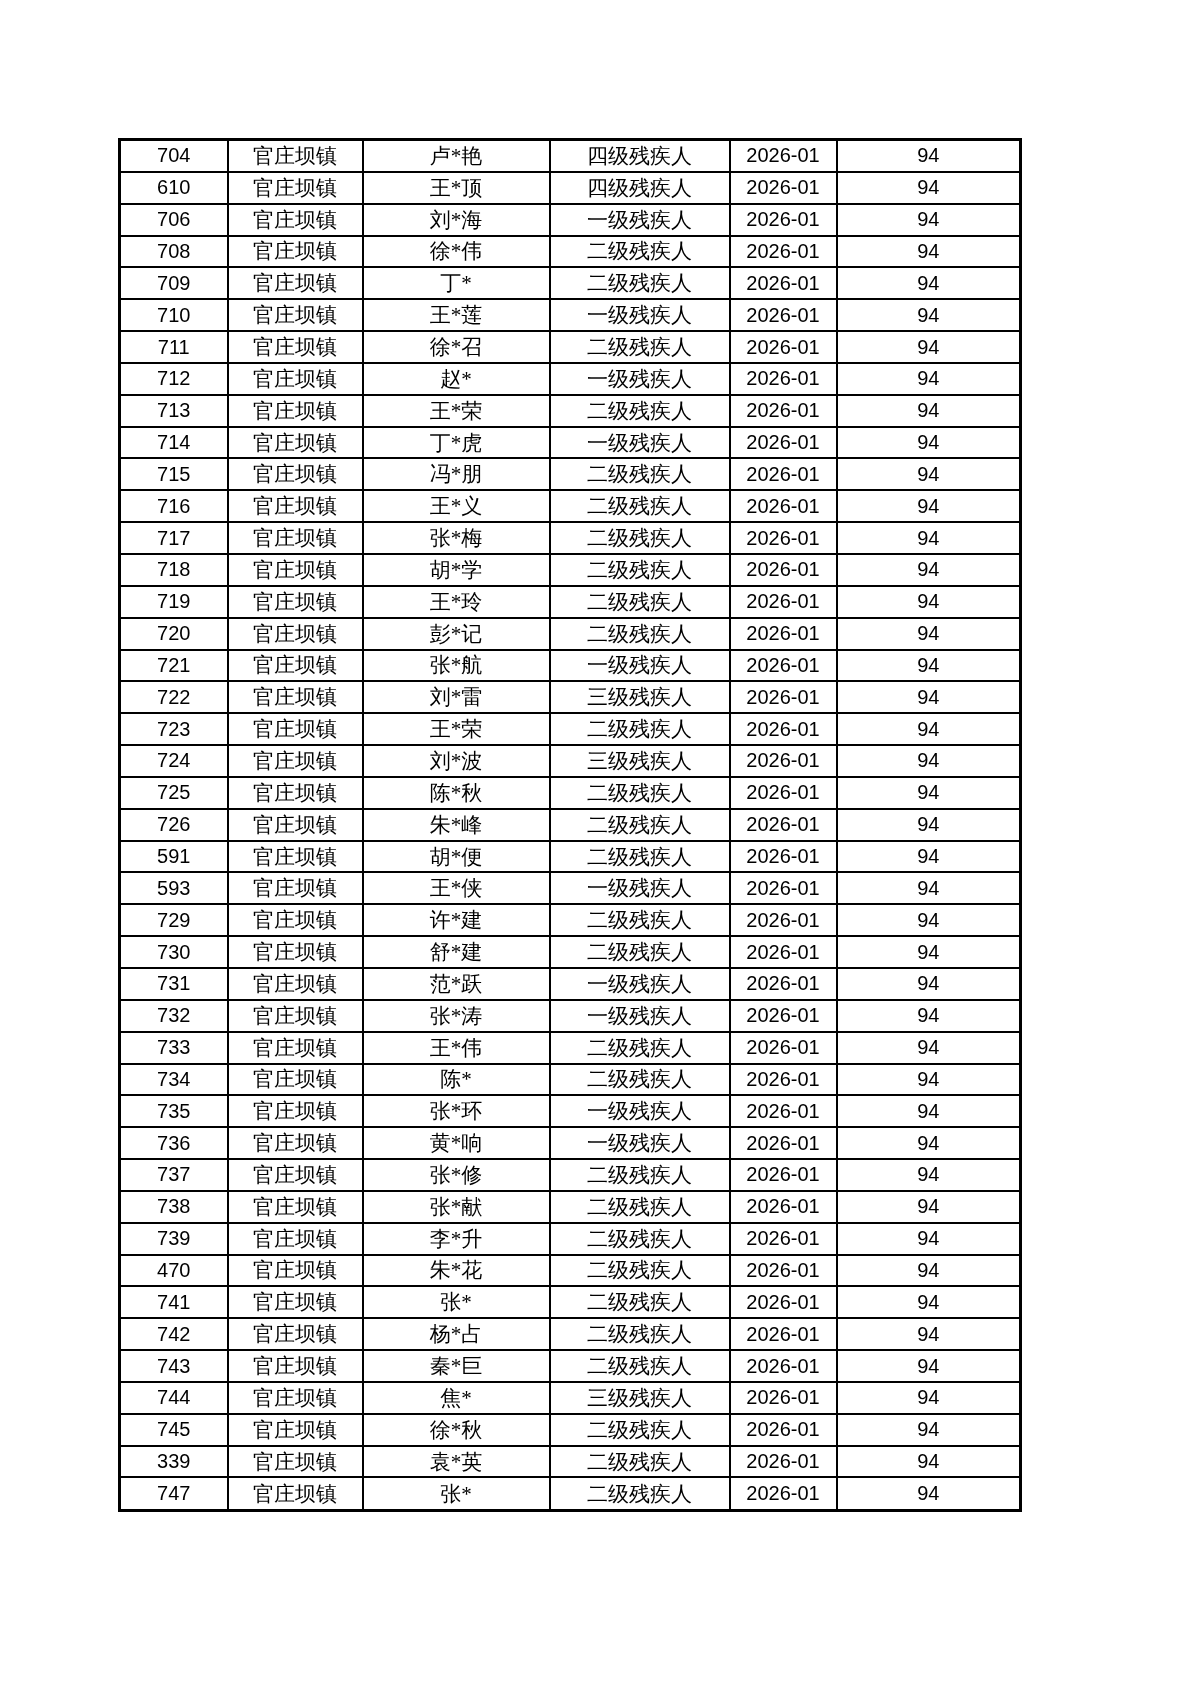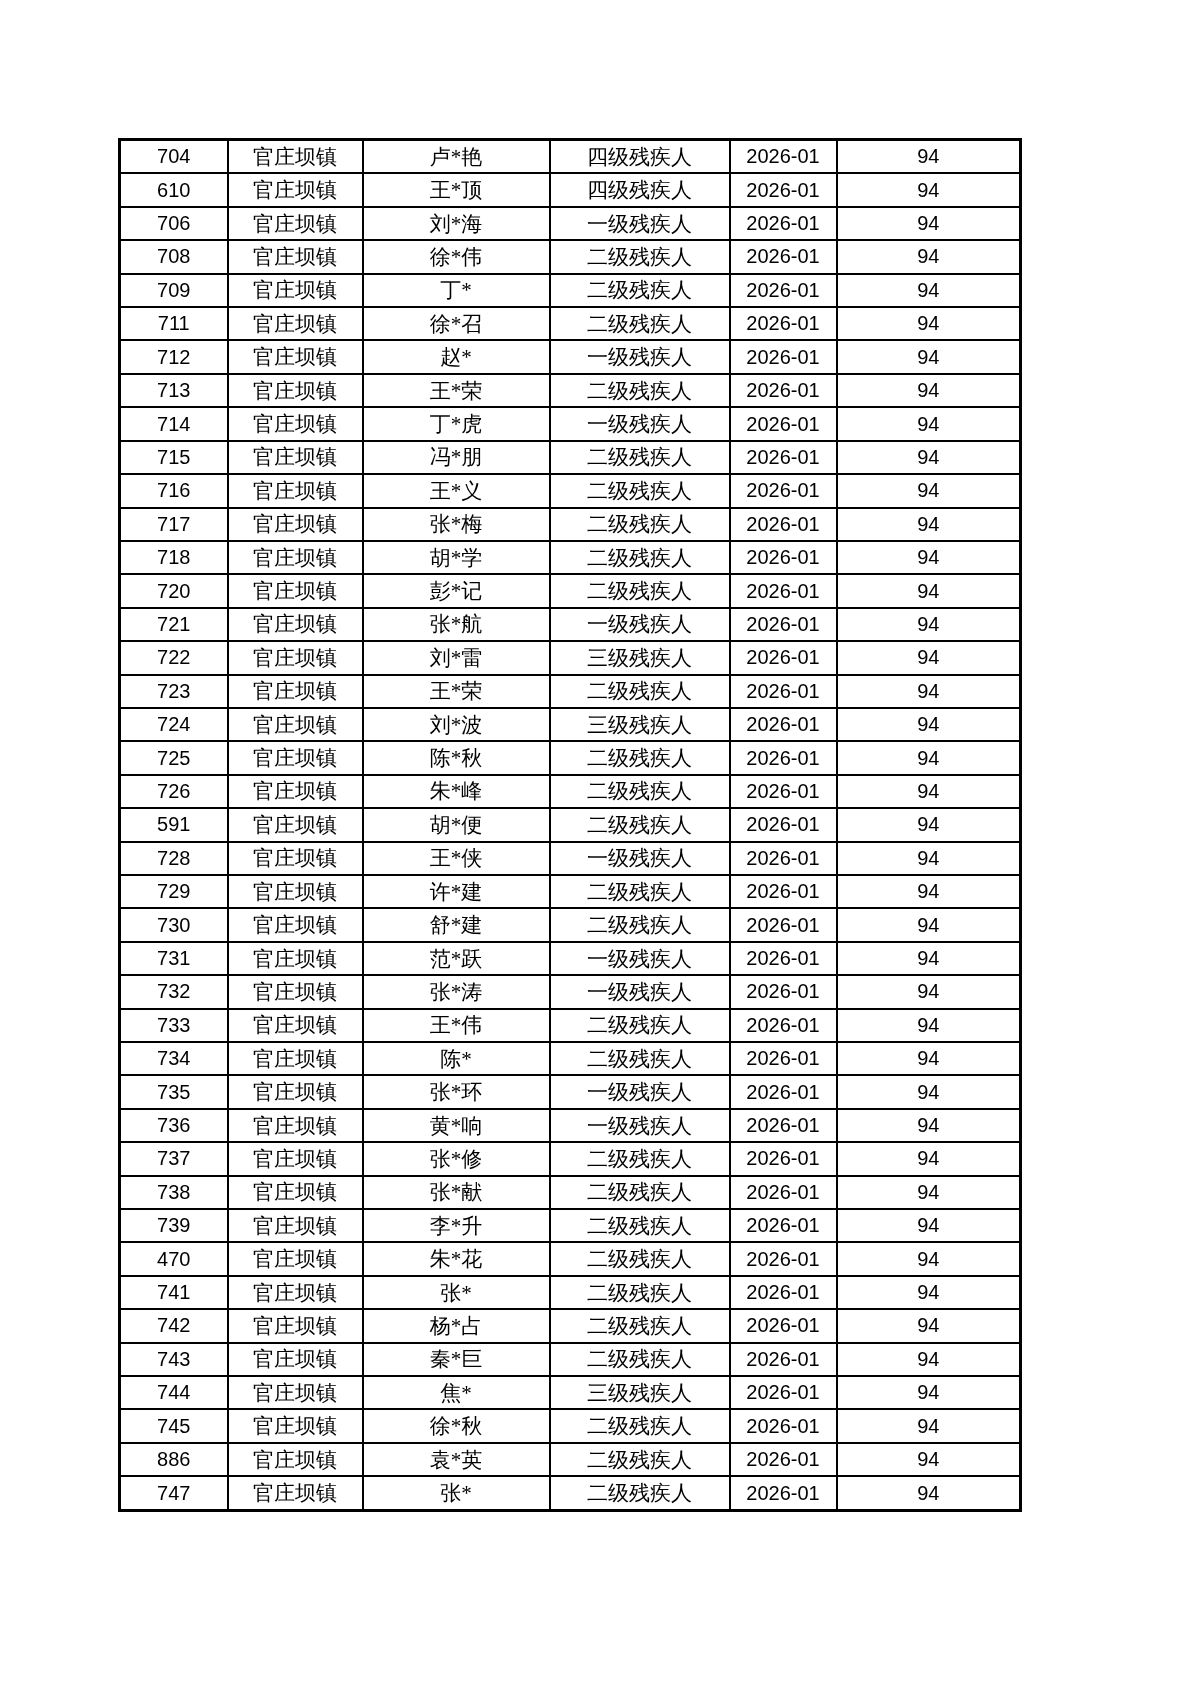--- a/index.html
+++ b/index.html
@@ -96,20 +96,28 @@
           </tr>
           <tr>
             <td class="c0">709</td>
             <td class="c1">官庄坝镇</td>
             <td class="c2">丁*</td>
             <td class="c3">二级残疾人</td>
             <td class="c4">2026-01</td>
             <td class="c5">94</td>
           </tr>
           <tr>
+            <td class="c0">710</td>
+            <td class="c1">官庄坝镇</td>
+            <td class="c2">王*莲</td>
+            <td class="c3">一级残疾人</td>
+            <td class="c4">2026-01</td>
+            <td class="c5">94</td>
+          </tr>
+          <tr>
             <td class="c0">711</td>
             <td class="c1">官庄坝镇</td>
             <td class="c2">徐*召</td>
             <td class="c3">二级残疾人</td>
             <td class="c4">2026-01</td>
             <td class="c5">94</td>
           </tr>
           <tr>
             <td class="c0">712</td>
             <td class="c1">官庄坝镇</td>
@@ -155,20 +163,28 @@
             <td class="c1">官庄坝镇</td>
             <td class="c2">张*梅</td>
             <td class="c3">二级残疾人</td>
             <td class="c4">2026-01</td>
             <td class="c5">94</td>
           </tr>
           <tr>
             <td class="c0">718</td>
             <td class="c1">官庄坝镇</td>
             <td class="c2">胡*学</td>
+            <td class="c3">二级残疾人</td>
+            <td class="c4">2026-01</td>
+            <td class="c5">94</td>
+          </tr>
+          <tr>
+            <td class="c0">719</td>
+            <td class="c1">官庄坝镇</td>
+            <td class="c2">王*玲</td>
             <td class="c3">二级残疾人</td>
             <td class="c4">2026-01</td>
             <td class="c5">94</td>
           </tr>
           <tr>
             <td class="c0">720</td>
             <td class="c1">官庄坝镇</td>
             <td class="c2">彭*记</td>
             <td class="c3">二级残疾人</td>
             <td class="c4">2026-01</td>
@@ -224,21 +240,21 @@
           </tr>
           <tr>
             <td class="c0">591</td>
             <td class="c1">官庄坝镇</td>
             <td class="c2">胡*便</td>
             <td class="c3">二级残疾人</td>
             <td class="c4">2026-01</td>
             <td class="c5">94</td>
           </tr>
           <tr>
-            <td class="c0">728</td>
+            <td class="c0">593</td>
             <td class="c1">官庄坝镇</td>
             <td class="c2">王*侠</td>
             <td class="c3">一级残疾人</td>
             <td class="c4">2026-01</td>
             <td class="c5">94</td>
           </tr>
           <tr>
             <td class="c0">729</td>
             <td class="c1">官庄坝镇</td>
             <td class="c2">许*建</td>
@@ -368,21 +384,21 @@
           </tr>
           <tr>
             <td class="c0">745</td>
             <td class="c1">官庄坝镇</td>
             <td class="c2">徐*秋</td>
             <td class="c3">二级残疾人</td>
             <td class="c4">2026-01</td>
             <td class="c5">94</td>
           </tr>
           <tr>
-            <td class="c0">886</td>
+            <td class="c0">339</td>
             <td class="c1">官庄坝镇</td>
             <td class="c2">袁*英</td>
             <td class="c3">二级残疾人</td>
             <td class="c4">2026-01</td>
             <td class="c5">94</td>
           </tr>
           <tr>
             <td class="c0">747</td>
             <td class="c1">官庄坝镇</td>
             <td class="c2">张*</td>

